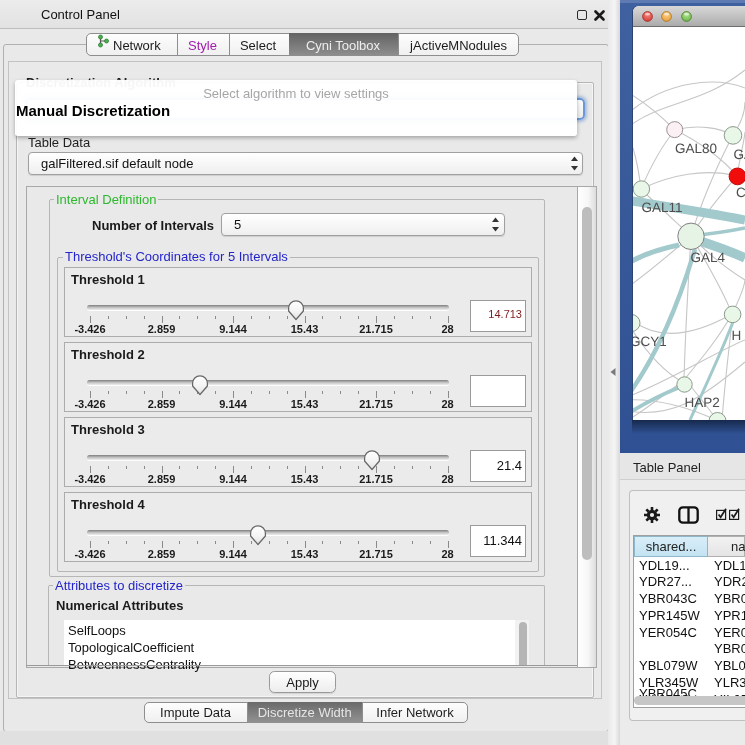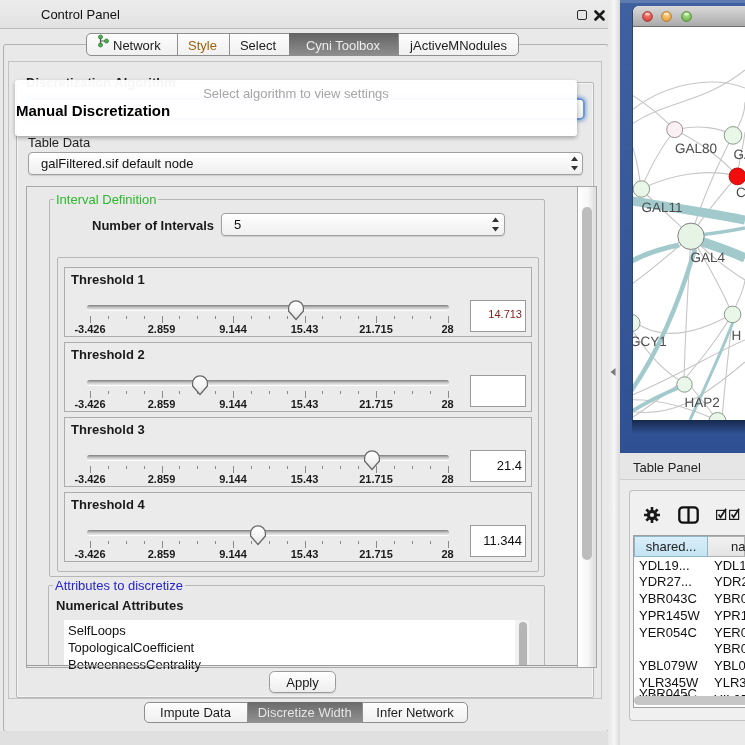--- a/index.html
+++ b/index.html
@@ -18,21 +18,21 @@
     </svg>
 <div style="position:absolute;left:3px;top:44px;width:604px;height:686px;border:1px solid #b0b0b0;border-radius:3px;background:#e9e9e9;"></div>
 <div style="position:absolute;left:8px;top:61px;width:592px;height:636px;border:1px solid #c3c3c3;background:#e9e9e9;"></div>
 <div style="position:absolute;left:86px;top:33px;width:433px;height:23px;background:linear-gradient(#fdfdfd,#f0f0f0);border:1px solid #8e8e8e;border-radius:5px;box-sizing:border-box;"></div>
 <div style="position:absolute;left:177px;top:33px;width:1px;height:23px;background:#8e8e8e;"></div>
 <div style="position:absolute;left:228.5px;top:33px;width:1px;height:23px;background:#8e8e8e;"></div>
 <div style="position:absolute;left:288.5px;top:33px;width:1px;height:23px;background:#8e8e8e;"></div>
 <div style="position:absolute;left:398px;top:33px;width:1px;height:23px;background:#8e8e8e;"></div>
 <div style="position:absolute;left:288.5px;top:33px;width:109.5px;height:23px;background:linear-gradient(#636363,#8f8f8f);"></div>
 <div style="position:absolute;left:113px;top:38px;font-size:13px;color:#1c1c1c;">Network</div>
-<div style="position:absolute;left:177px;top:38px;width:51px;text-align:center;font-size:13px;color:#a16207;">Style</div>
+<div style="position:absolute;left:177px;top:38px;width:51px;text-align:center;font-size:13px;color:#a21caf;">Style</div>
 <div style="position:absolute;left:228px;top:38px;width:60px;text-align:center;font-size:13px;color:#1c1c1c;">Select</div>
 <div style="position:absolute;left:288px;top:38px;width:110px;text-align:center;font-size:13px;color:#ededed;">Cyni Toolbox</div>
 <div style="position:absolute;left:398px;top:38px;width:121px;text-align:center;font-size:13px;color:#1c1c1c;">jActiveMNodules</div>
 <svg style="position:absolute;left:97px;top:34px" width="13" height="14" viewBox="0 0 13 14">
 <path d="M3.5 3.5 V10.5 M3.5 7 H9" stroke="#555" stroke-width="1.2" fill="none"></path>
 <circle cx="3.5" cy="3" r="2" fill="#4caf50" stroke="#2e7d32" stroke-width="0.8"></circle>
 <circle cx="9.5" cy="7" r="2" fill="#4caf50" stroke="#2e7d32" stroke-width="0.8"></circle>
 <circle cx="3.5" cy="11" r="2" fill="#4caf50" stroke="#2e7d32" stroke-width="0.8"></circle>
 </svg>
 <div style="position:absolute;left:16px;top:82px;width:576px;height:614px;border:1px solid #b6b6b6;border-radius:2px;box-shadow:inset 0 0 0 1px rgba(255,255,255,0.55);"></div>
@@ -51,20 +51,21 @@
 <div style="position:absolute;left:48.5px;top:199px;width:494px;height:376px;border:1px solid #b6b6b6;border-radius:2px;"></div>
 <div style="position:absolute;left:54px;top:192px;font-size:13px;color:#2eb82e;background:#e9e9e9;padding:0 2px;">Interval Definition</div>
 <div style="position:absolute;left:92px;top:218px;font-size:13px;font-weight:bold;color:#1a1a1a;">Number of Intervals</div>
 <div style="position:absolute;left:221px;top:213px;width:284px;height:23px;box-sizing:border-box;border-radius:4px;background:linear-gradient(#ffffff,#efefef);border:1px solid #a0a0a0;box-shadow:0 1px 1px rgba(0,0,0,0.12);"></div>
 <div style="position:absolute;left:234px;top:217px;font-size:13px;color:#111;">5</div>
 <svg style="position:absolute;left:491px;top:217px" width="9" height="15" viewBox="0 0 9 15">
       <path d="M4.5 0.5 L8 5 H1 Z" fill="#333"></path>
       <path d="M4.5 14.5 L8 10 H1 Z" fill="#333"></path>
     </svg>
 <div style="position:absolute;left:57px;top:257px;width:479.5px;height:313px;border:1px solid #b6b6b6;border-radius:2px;"></div>
+<div style="position:absolute;left:63px;top:249px;font-size:13px;color:#2424cc;background:#e9e9e9;padding:0 2px;">Threshold's Coordinates for 5 Intervals</div>
 <div style="position:absolute;left:63.5px;top:267px;width:468px;height:70px;border:1px solid #acacac;background:#ebebeb;box-sizing:border-box;"></div>
 <div style="position:absolute;left:71px;top:272px;font-size:13px;font-weight:bold;color:#1a1a1a;">Threshold 1</div>
 <div style="position:absolute;left:87px;top:305px;width:362px;height:4.6px;border-radius:2.5px;background:linear-gradient(#7e7e7e,#c9c9c9 55%,#ececec);box-shadow:0 1px 0 rgba(255,255,255,0.9);"></div>
 <div style="position:absolute;left:87px;top:316px;width:365px;height:8px;">
       <i style="position:absolute;left:3.00px;top:0;width:1px;height:6.5px;background:#8a8a8a;"></i>
       <i style="position:absolute;left:20.88px;top:0;width:1px;height:3px;background:#8a8a8a;"></i>
       <i style="position:absolute;left:38.75px;top:0;width:1px;height:3px;background:#8a8a8a;"></i>
       <i style="position:absolute;left:56.62px;top:0;width:1px;height:3px;background:#8a8a8a;"></i>
       <i style="position:absolute;left:74.50px;top:0;width:1px;height:6.5px;background:#8a8a8a;"></i>
       <i style="position:absolute;left:92.38px;top:0;width:1px;height:3px;background:#8a8a8a;"></i>

